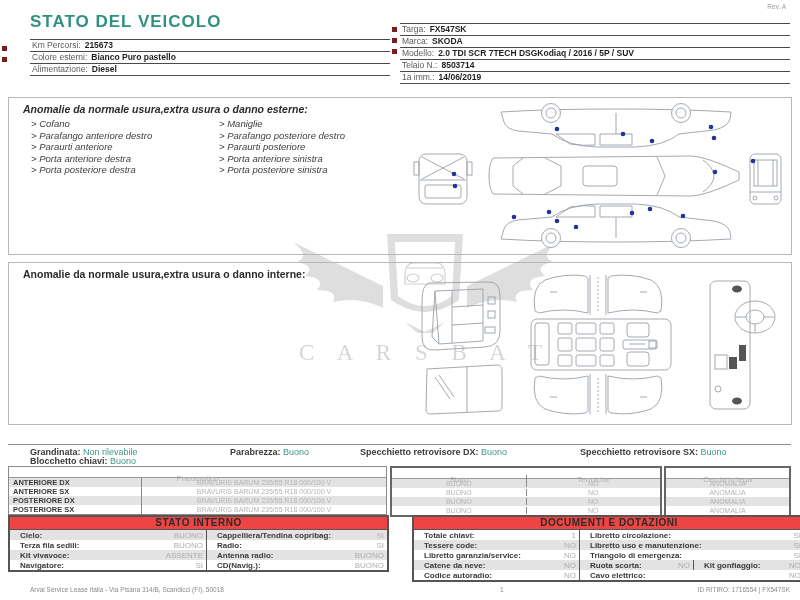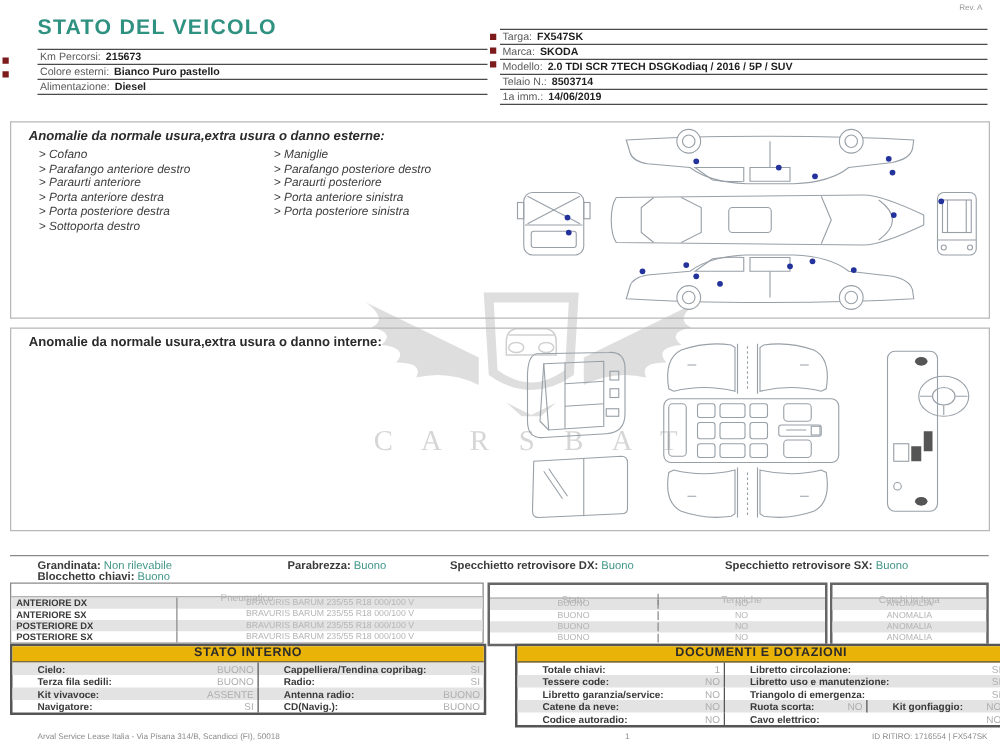--- a/index.html
+++ b/index.html
@@ -46,26 +46,26 @@
   .t-left{left:8px;width:377px;border:1px solid #8a8a8a;}
   .t-left .pos{width:128px;font-weight:bold;color:#3a3a3a;padding-left:4px;border-right:1px solid #8a8a8a;}
   .t-left .pval{flex:1;text-align:center;color:#b5b5b5;font-size:7px;}
   .t-mid{left:390px;width:268px;border:2px solid #666;}
   .t-mid .hcell:first-child,.t-mid .cell:first-child{border-right:1px solid #8a8a8a;}
   .t-mid .cell{flex:1;text-align:center;color:#b5b5b5;font-size:7px;}
   .t-right{left:664px;width:123px;border:2px solid #666;}
   .t-right .cell{flex:1;text-align:center;color:#b5b5b5;font-size:7px;}
   
   .btable{position:absolute;top:515px;border:2px solid #555;background:#fff;font-size:8px;}
-  .btable .bhdr{height:12px;line-height:12px;text-align:center;background:#eab308;
+  .btable .bhdr{height:12px;line-height:12px;text-align:center;background:#ef4444;
                 font-weight:bold;font-size:10px;color:#2b2b2b;letter-spacing:.5px;
                 border-bottom:1px solid #555;}
   .brow{display:flex;height:10px;align-items:center;}
   .pair{display:flex;align-items:center;height:100%;overflow:hidden;white-space:nowrap;}
-  .pair .lbl{font-weight:bold;color:#3a3a3a;padding-left:20px;}
+  .pair .lbl{font-weight:bold;color:#3a3a3a;padding-left:10px;}
   .pair .val{margin-left:auto;color:#aeaeae;padding-right:3px;}
   .b-int{left:8px;width:377px;}
   .b-int .pair.p1{width:196px;}
   .b-int .pair.p2{flex:1;border-left:1px solid #555;}
   .b-int .brow:nth-child(even){background:#e3e3e3;}
   .b-doc{left:412px;width:390px;}
   .b-doc .pair.p1{width:165px;}
   .b-doc .pair.p2{flex:1;border-left:1px solid #555;}
   .b-doc .pair.p3{width:110px;border-left:1px solid #555;}
   .b-doc .brow:nth-child(odd){background:#fff;}
@@ -151,21 +151,20 @@
 
   <div class="section" id="sec-ext">
     <div class="sec-title">Anomalie da normale usura,extra usura o danno esterne:</div>
     <div class="cols">
       <ul>
         <li>&gt; Cofano</li>
         <li>&gt; Parafango anteriore destro</li>
         <li>&gt; Paraurti anteriore</li>
         <li>&gt; Porta anteriore destra</li>
         <li>&gt; Porta posteriore destra</li>
-        <li>&gt; Sottoporta destro</li>
       </ul>
       <ul>
         <li>&gt; Maniglie</li>
         <li>&gt; Parafango posteriore destro</li>
         <li>&gt; Paraurti posteriore</li>
         <li>&gt; Porta anteriore sinistra</li>
         <li>&gt; Porta posteriore sinistra</li>
       </ul>
     </div>
     <svg class="diagram" width="382" height="150" viewBox="0 0 382 150">

